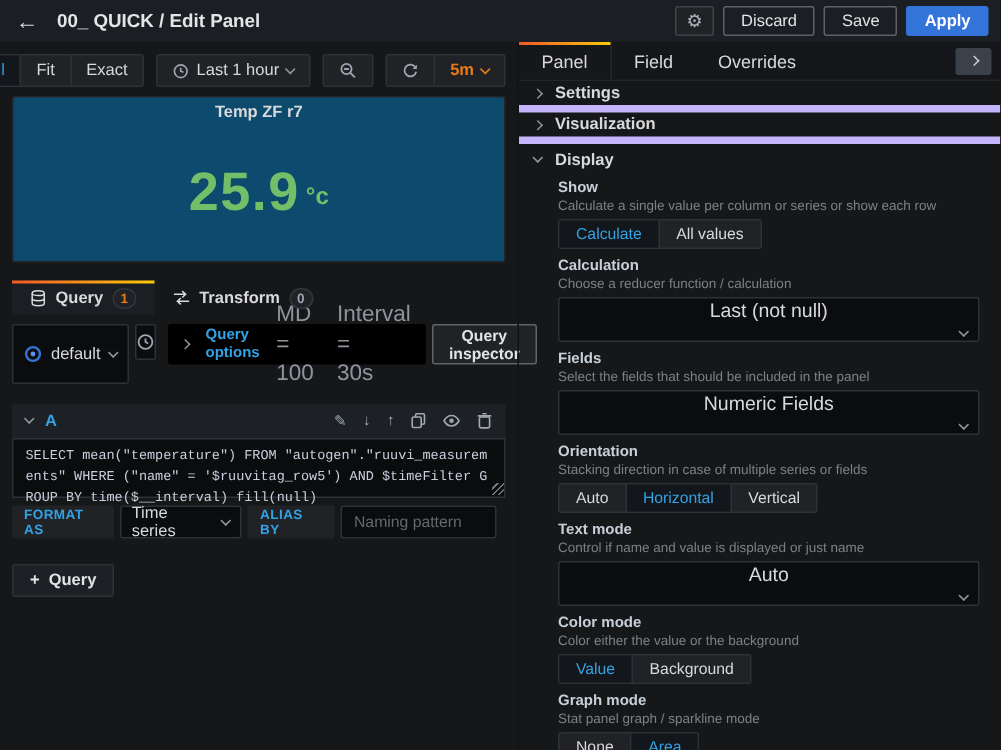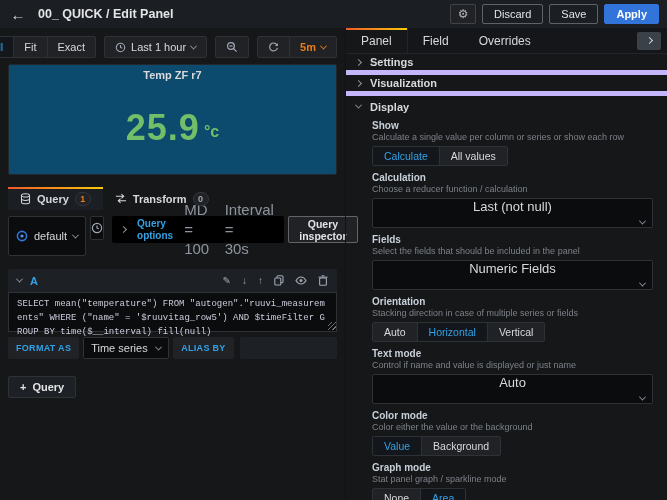--- a/index.html
+++ b/index.html
@@ -272,20 +272,21 @@
       <div class="resize-handle" style="bottom:2px"></div>
     </div>
 
     <div class="format-row">
       <span class="lbl-blue">FORMAT AS</span>
       <div class="select fmt-select">
         <span>Time series</span>
         <span class="chev"></span>
       </div>
       <span class="lbl-blue">ALIAS BY</span>
+      <input class="alias-input" placeholder="Naming pattern" style="">
       <div class="filler"></div>
     </div>
 
     <button class="add-query">
       <span>+</span>
       <span>Query</span>
     </button>
   </div>
 
   <div class="right">

